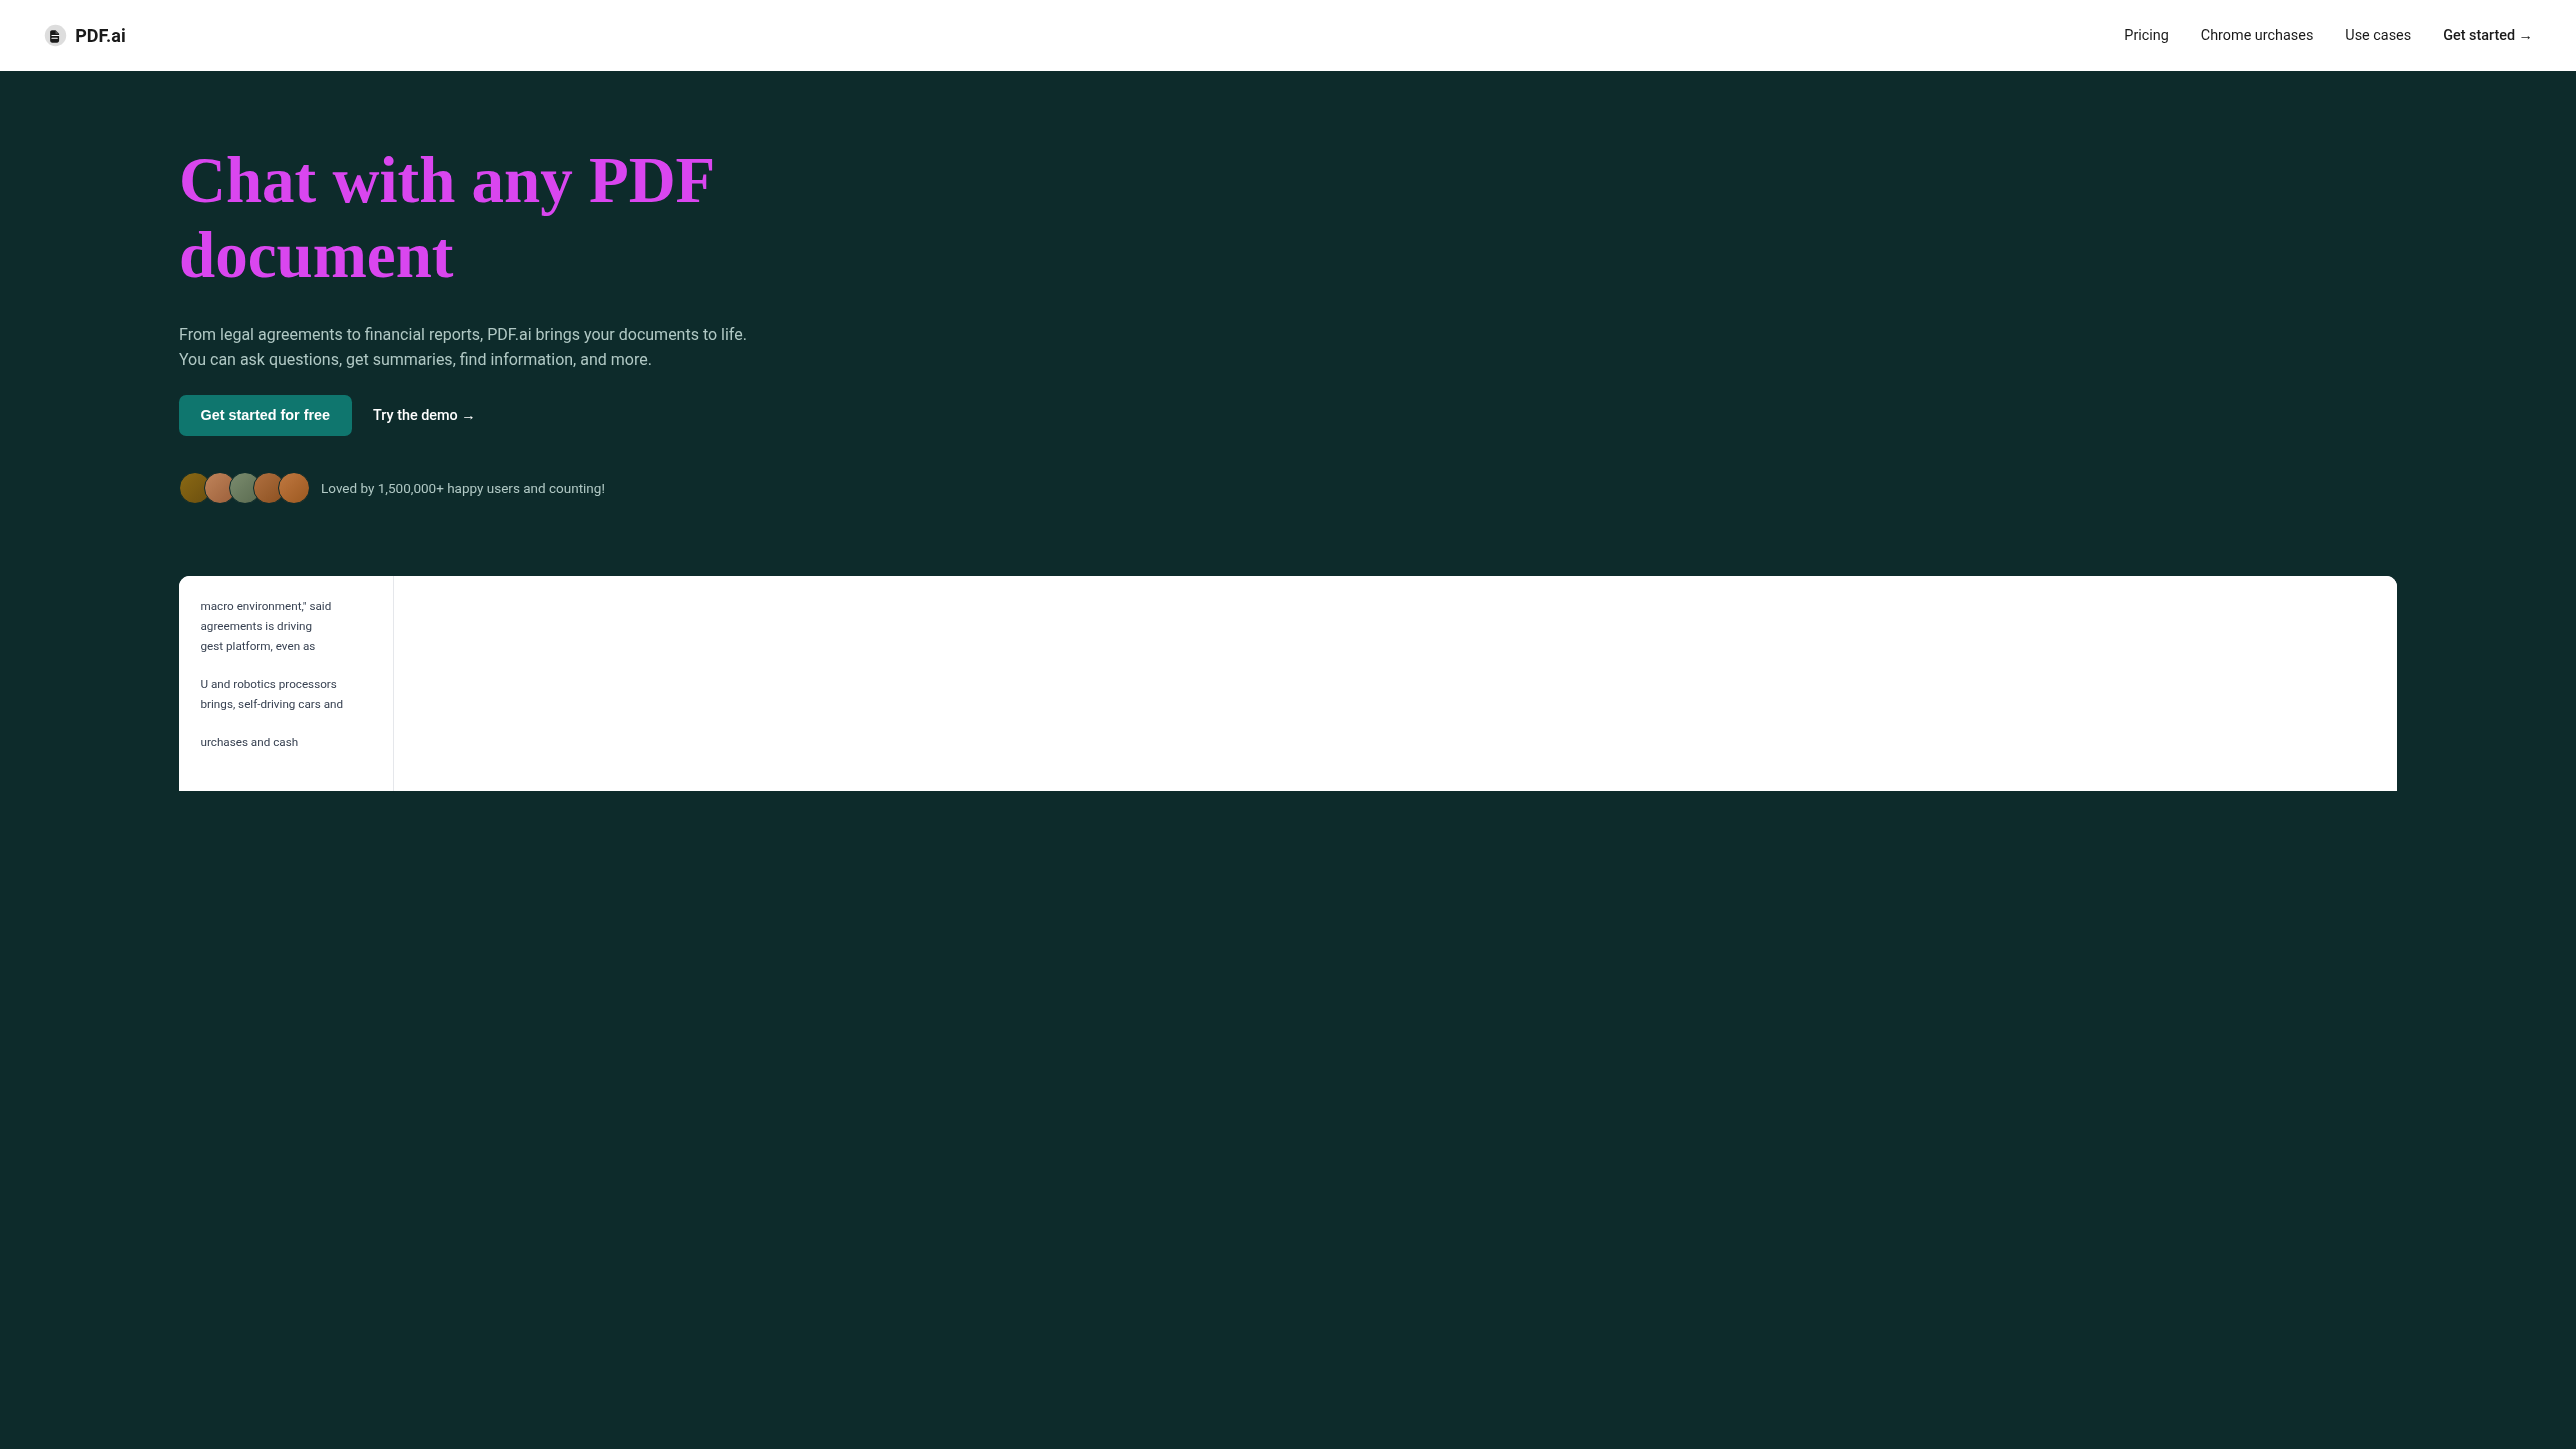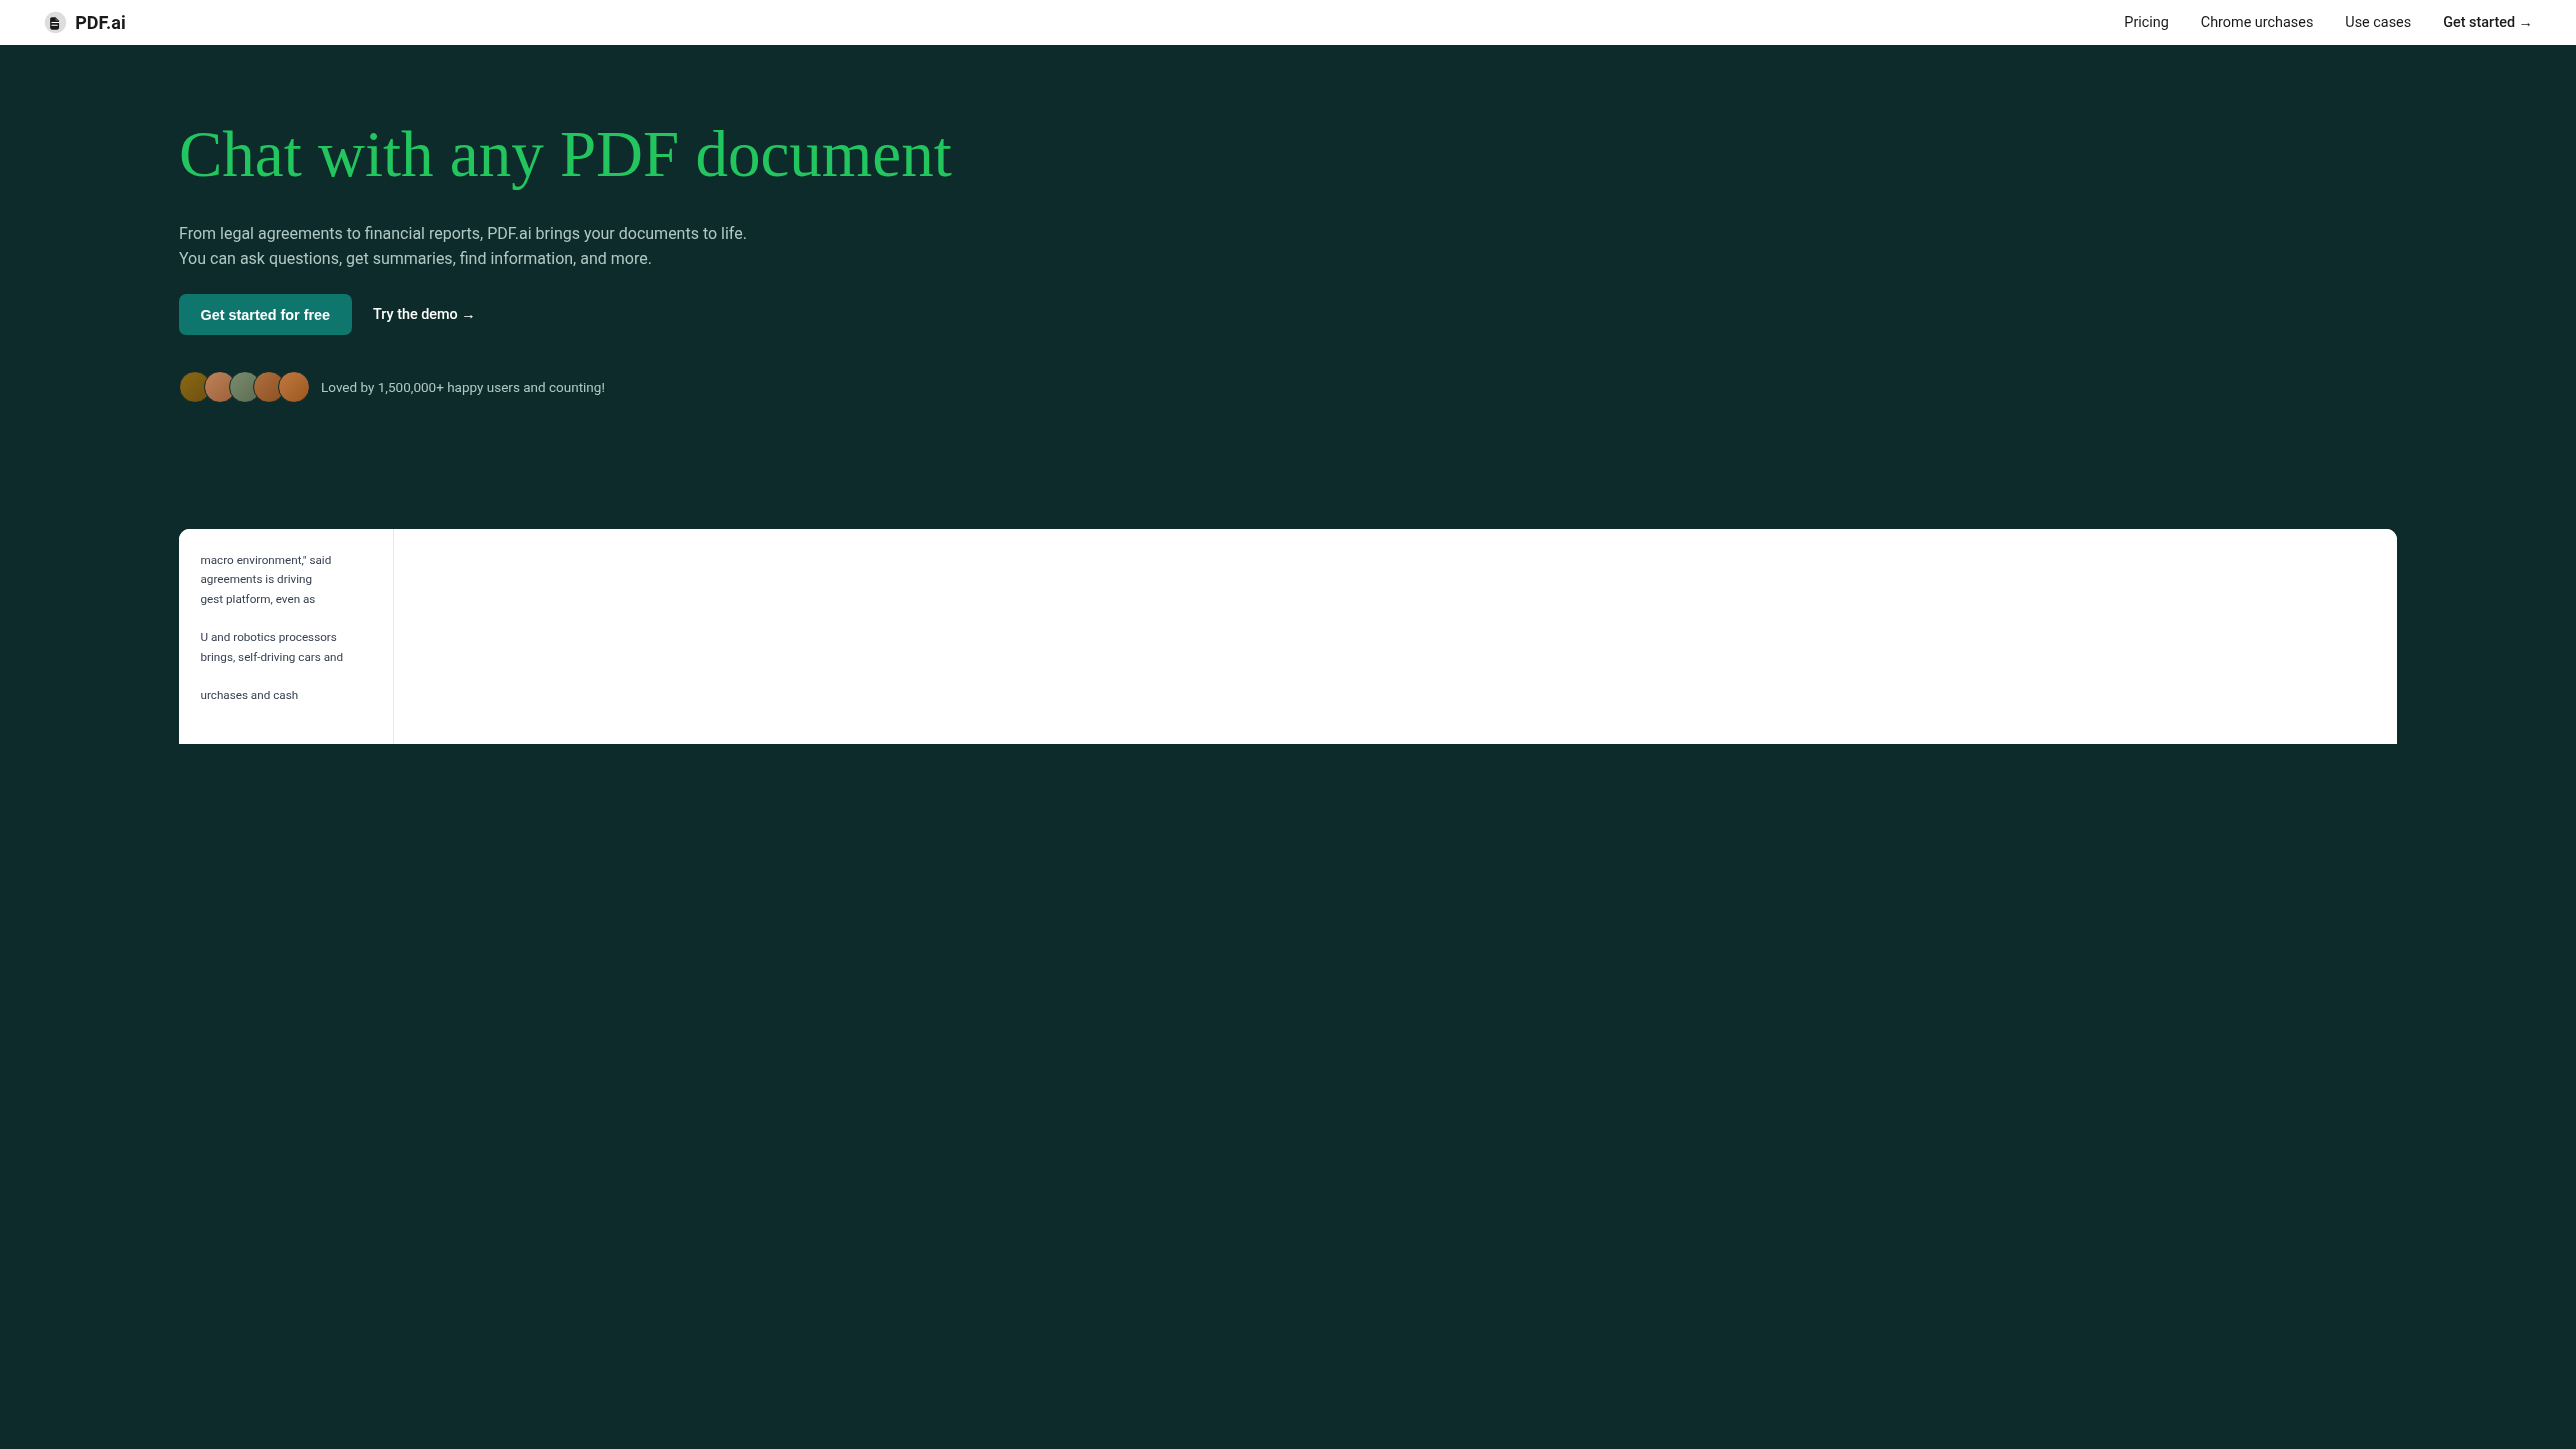--- a/index.html
+++ b/index.html
@@ -15,21 +15,21 @@
       min-height: 100vh;
     }
 
     
     nav {
       background-color: #ffffff;
       display: flex;
       align-items: center;
       justify-content: space-between;
       padding: 0 43px;
-      height: 45px;
+      height: 71px;
       position: sticky;
       top: 0;
       z-index: 100;
     }
 
     .nav-logo {
       display: flex;
       align-items: center;
       gap: 7.2px;
       font-weight: 700;
@@ -69,23 +69,23 @@
 
     
     .hero {
       background-color: #0d2b2b;
       padding: 72px 179px 54px 179px;
       min-height: 466px;
     }
 
     .hero-title {
       font-size: 65px;
-      font-weight: 400;
+      font-weight: 700;
       line-height: 1.15;
-      color: #22c55e;
+      color: #d946ef;
       font-family: Georgia, 'Times New Roman', serif;
       max-width: 807px;
       margin-bottom: 29px;
     }
 
     .hero-subtitle {
       font-size: 16px;
       line-height: 1.6;
       color: #b0c8c4;
       max-width: 574px;

